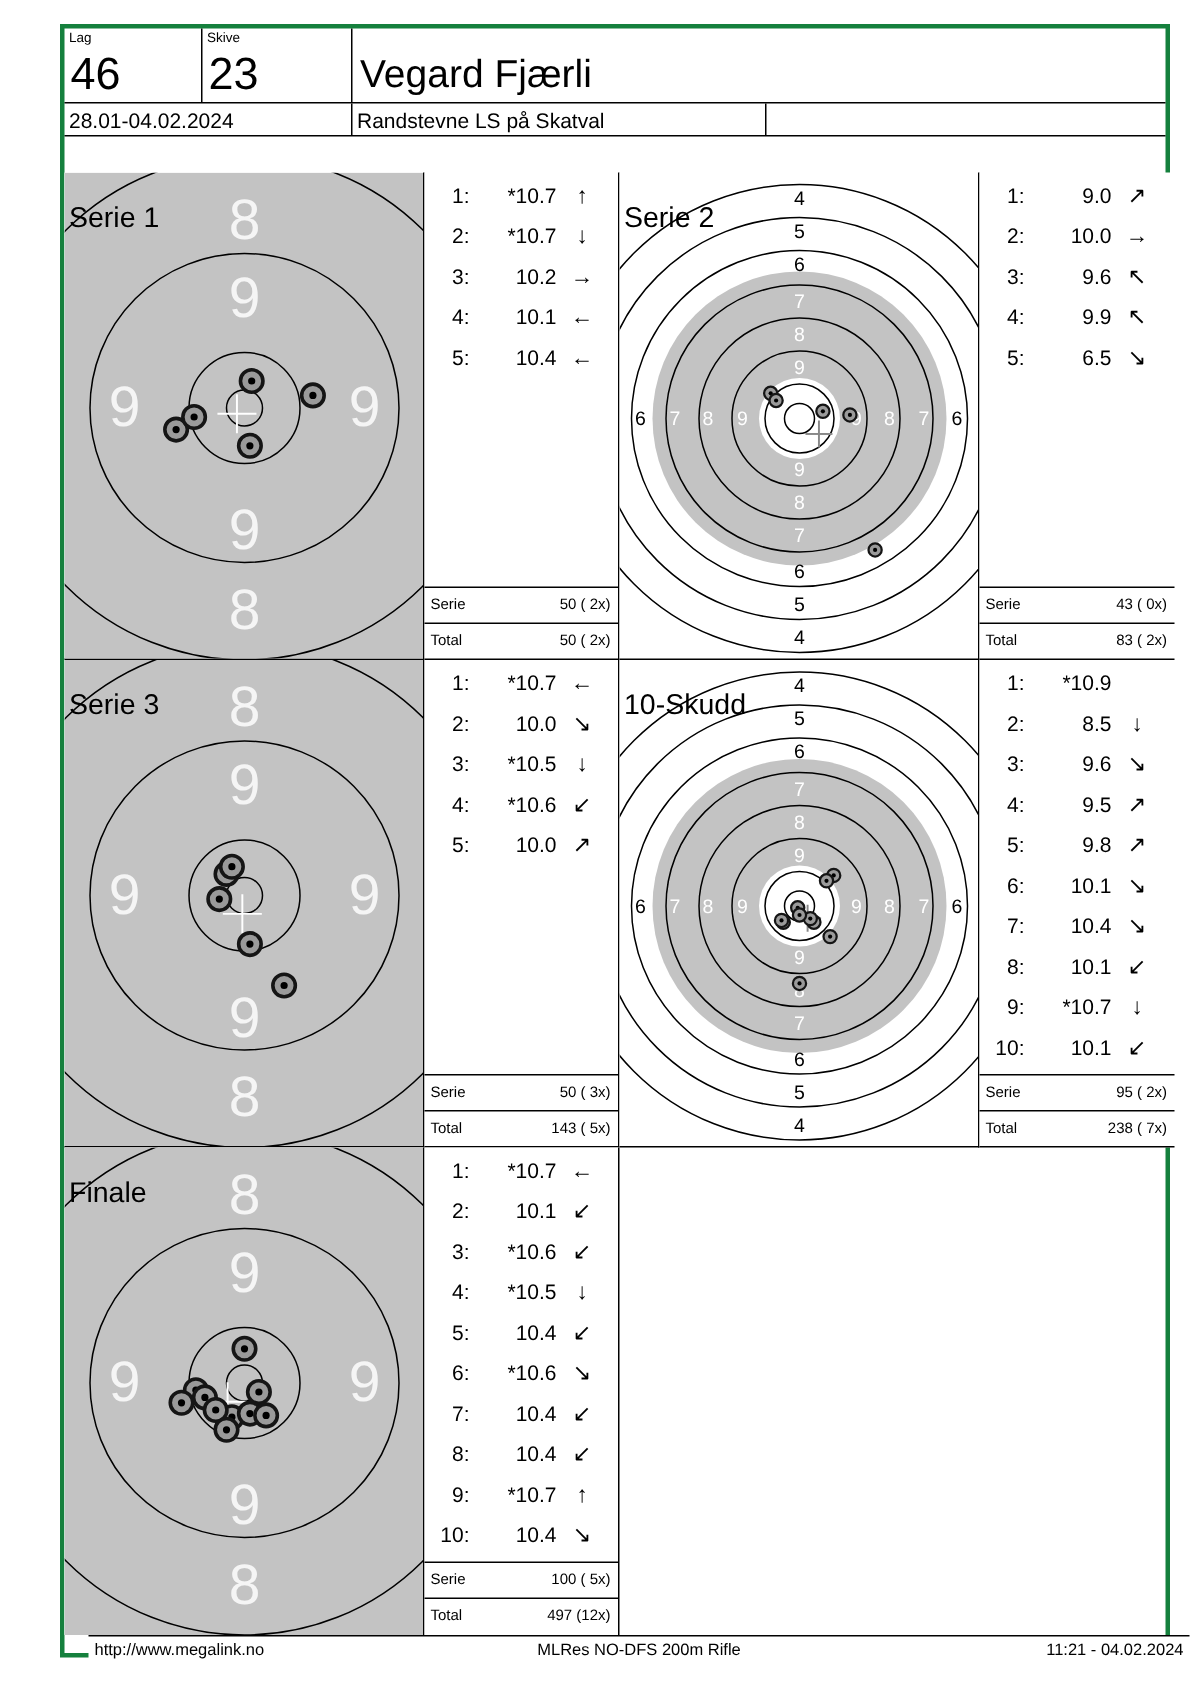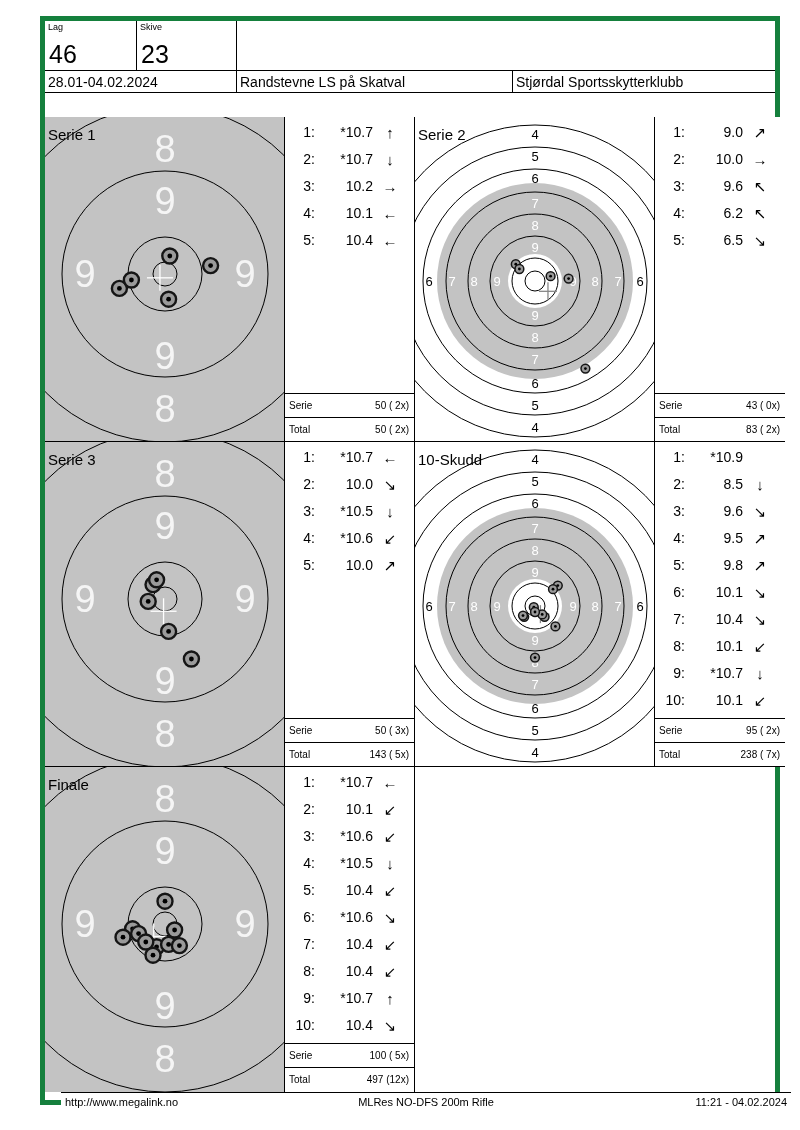--- a/index.html
+++ b/index.html
@@ -1,53 +1,53 @@
 <!DOCTYPE html>
 <html><head>
 <meta charset="utf-8">
 <style>
   * { box-sizing: border-box; margin: 0; padding: 0; }
   html,body { background:#fff; }
   body { font-family: "Liberation Sans", "DejaVu Sans", sans-serif; color:#000; }
   .page { position:relative; width:800px; height:1130px; background:#fff; overflow:hidden; }
-  .sheet { position:absolute; left:40px; top:16px; width:740px; height:1089px; border:5px solid #15803d; background:#fff; }
+  .sheet { position:absolute; left:40px; top:16px; width:740px; height:1089px; border:3px solid #15803d; background:#fff; }
 
   
   .hrow { display:flex; width:100%; border-bottom:1px solid #000; }
   .h1 { height:50px; }
   .h2 { height:24px; }
   .h3 { height:22px; }
   .hcell { position:relative; height:100%; border-right:1px solid #000; overflow:hidden; }
   .c-lag { width:92px; }
   .c-skive { width:100px; }
   .c-name { flex:1; border-right:none; }
   .c-dist { width:192px; }
   .c-venue { width:388px; }
   .c-class { width:80px; }
   .c-empty { flex:1; border-right:none; }
   .c-date { width:192px; }
   .c-event { width:276px; }
   .c-club { flex:1; border-right:none; }
   .tiny { position:absolute; top:1px; left:3px; font-size:9px; }
-  .bignum { position:absolute; left:4px; bottom:1px; font-size:25px; }
+  .bignum { position:absolute; left:4px; bottom:1px; font-size:30px; }
   .name { position:absolute; left:5px; bottom:3px; font-size:26px; }
   .htext { position:absolute; left:3px; top:50%; transform:translateY(-50%); font-size:14px; white-space:nowrap; }
   .vtext { font-size:15px; }
 
   
   .target-cell { position:absolute; width:240px; height:325px; border-right:1px solid #000; overflow:hidden; background:#fff; }
   .score-cell { position:absolute; width:130px; height:325px; background:#fff; }
   .rb { border-bottom:1px solid #000; }
   .rr { border-right:1px solid #000; }
   #panel-t-0 { left:0; top:96px; }   #panel-s-0 { left:240px; top:96px; }
   #panel-t-1 { left:370px; top:96px; } #panel-s-1 { left:610px; top:96px; }
   #panel-t-2 { left:0; top:421px; }  #panel-s-2 { left:240px; top:421px; }
   #panel-t-3 { left:370px; top:421px; } #panel-s-3 { left:610px; top:421px; }
   #panel-t-4 { left:0; top:746px; }  #panel-s-4 { left:240px; top:746px; }
-  .target-title { position:absolute; left:3px; top:9px; font-size:15px; z-index:2; }
+  .target-title { position:absolute; left:3px; top:20px; font-size:19px; z-index:2; }
   .target-cell svg { position:absolute; left:0; top:0; z-index:1; }
 
   .shots { position:absolute; left:0; top:2px; width:100%; }
   .shot-row { display:flex; height:27px; line-height:27px; font-size:14px; }
   .sn { width:30px; text-align:right; }
   .sv { width:58px; text-align:right; white-space:pre; }
   .sa { width:34px; text-align:center; font-size:15px; }
   .sum-row { position:absolute; left:0; width:100%; border-top:1px solid #000; font-size:10px; }
   .serie-row { top:276px; height:24px; line-height:23px; }
   .total-row { top:300px; height:25px; line-height:24px; }
@@ -68,32 +68,32 @@
 
     <div class="hrow h1">
       <div class="hcell c-lag">
         <span class="tiny">Lag</span>
         <span class="bignum">46</span>
       </div>
       <div class="hcell c-skive">
         <span class="tiny">Skive</span>
         <span class="bignum">23</span>
       </div>
+      <div class="hcell c-name">
+        <span class="name">Vegard Fjærli</span>
+      </div>
     </div>
 
 
     <div class="hrow h3">
       <div class="hcell c-date">
         <span class="htext">28.01-04.02.2024</span>
       </div>
       <div class="hcell c-event">
         <span class="htext">Randstevne LS på Skatval</span>
-      </div>
-      <div class="hcell c-club">
-        <span class="htext">Stjørdal Sportsskytterklubb</span>
       </div>
     </div>
 
     <div class="target-cell rb" id="panel-t-0">
       <span class="target-title">Serie 1</span>
     <svg viewBox="0 0 240 325" width="240" height="325">
           <rect x="0" y="0" width="240" height="325" fill="#c3c3c3"></rect>
           <circle cx="120" cy="157" r="12" fill="none" stroke="#000" stroke-width="1"></circle>
           <circle cx="120" cy="157" r="37" fill="none" stroke="#000" stroke-width="1"></circle>
           <circle cx="120" cy="157" r="103" fill="none" stroke="#000" stroke-width="1"></circle>
@@ -216,21 +216,21 @@
             <span class="sv">10.0</span>
             <span class="sa">→</span>
           </div>
           <div class="shot-row">
             <span class="sn">3:</span>
             <span class="sv">9.6</span>
             <span class="sa">↖</span>
           </div>
           <div class="shot-row">
             <span class="sn">4:</span>
-            <span class="sv">6.2</span>
+            <span class="sv">9.9</span>
             <span class="sa">↖</span>
           </div>
           <div class="shot-row">
             <span class="sn">5:</span>
             <span class="sv">6.5</span>
             <span class="sa">↘</span>
           </div>
         </div>
       <div class="sum-row serie-row">
         <span class="sum-label">Serie</span>

